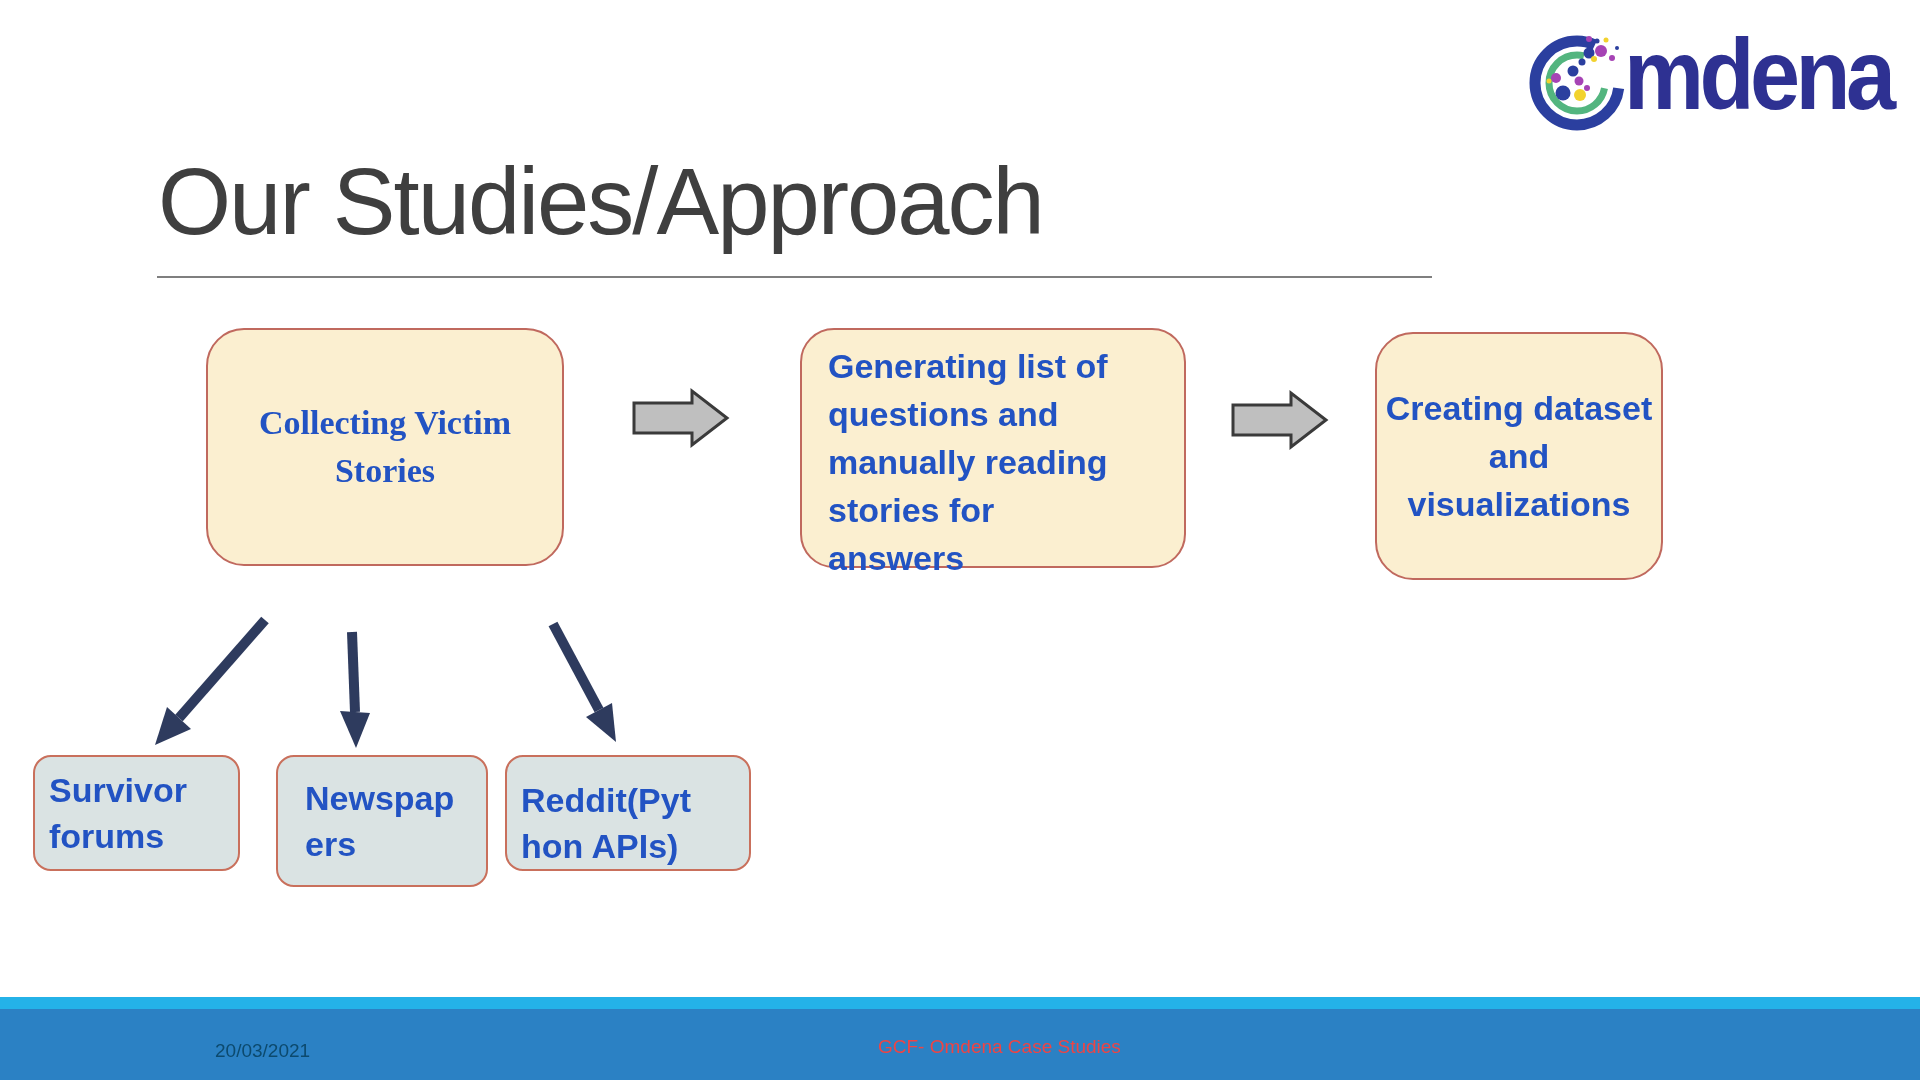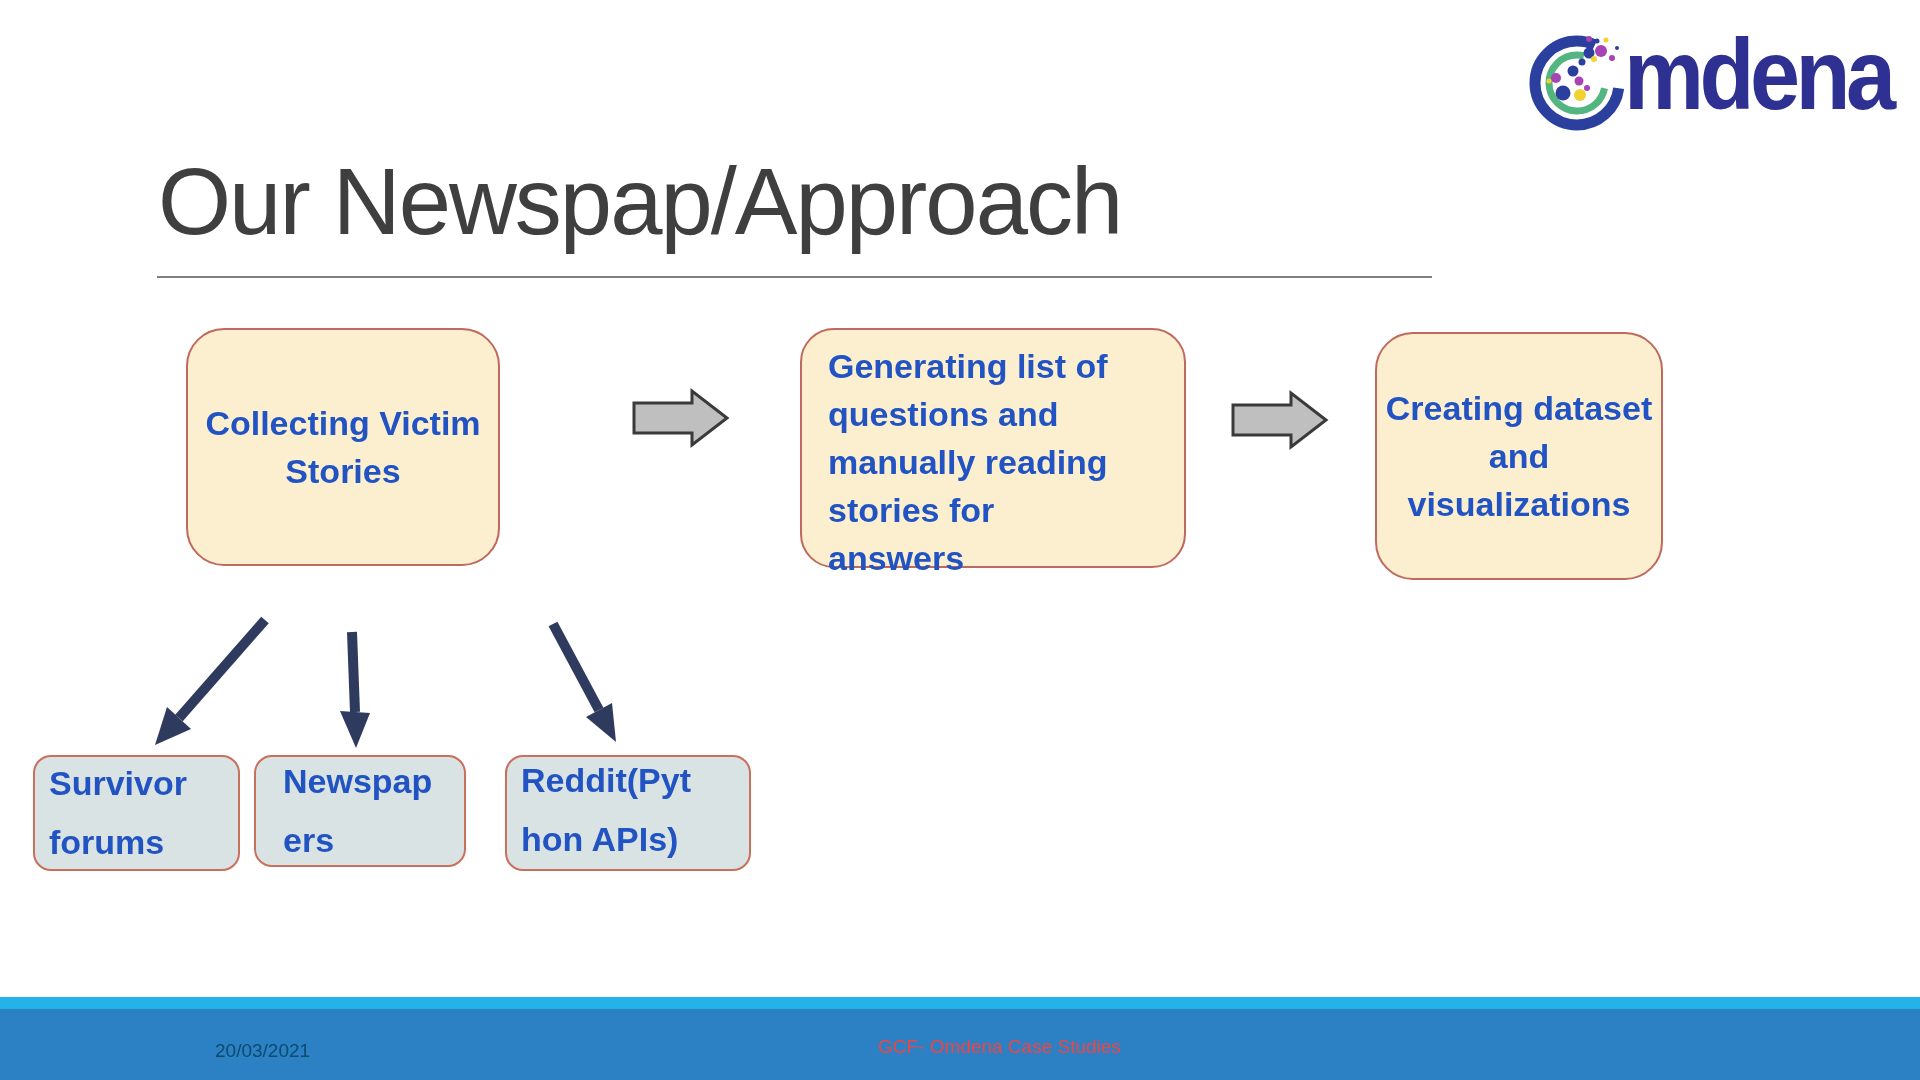--- a/index.html
+++ b/index.html
@@ -32,38 +32,38 @@
   .pbox{
     position:absolute;box-sizing:border-box;
     background:var(--box-fill-cream,#FBEFD0);
     border:2px solid var(--box-border-red,#C0695E);
     color:var(--accent-text-blue,#2253C3);
     font-weight:bold;font-size:34px;line-height:48px;
   }
   .pbox span{white-space:pre-line;}
   .pbox.centered{display:flex;align-items:center;justify-content:center;text-align:center;border-radius:38px;}
   .pbox.topleft{border-radius:34px;padding:12px 21px 0 26px;text-align:left;}
-  .pbox1{left:186px;top:328px;width:314px;height:238px;}
+  .pbox1{left:206px;top:328px;width:358px;height:238px;font-family:Liberation Serif, serif;}
   .pbox2{left:800px;top:328px;width:386px;height:240px;}
   .pbox3{left:1375px;top:332px;width:288px;height:248px;}
 
   
   .sbox{
     position:absolute;box-sizing:border-box;
     background:var(--source-box-fill,#DAE3E3);
     border:2px solid var(--source-box-border,#C9705C);
     border-radius:18px;
     color:var(--accent-text-blue,#2253C3);
-    font-weight:bold;font-size:34px;line-height:59px;
+    font-weight:bold;font-size:34px;line-height:46px;
     display:flex;flex-direction:column;justify-content:center;
     padding-left:14px;text-align:left;
   }
   .sbox span{white-space:pre-line;}
   .sbox1{left:33px;top:755px;width:207px;height:116px;}
-  .sbox2{left:254px;top:755px;width:212px;height:112px;padding-left:27px;}
+  .sbox2{left:276px;top:755px;width:212px;height:132px;padding-left:27px;}
   .sbox3{left:505px;top:755px;width:246px;height:116px;justify-content:flex-end;}
 
   
   .arrows{position:absolute;left:0;top:0;width:1920px;height:1080px;pointer-events:none;}
   .gray-arrow{fill:var(--gray-arrow-fill,#BFBFBF);stroke:var(--gray-arrow-stroke,#3A3A3A);stroke-width:3;stroke-linejoin:miter;}
   .navy-line{stroke:var(--navy-arrow,#2E3B5E);stroke-width:10;fill:none;}
   .navy-head{fill:var(--navy-arrow,#2E3B5E);}
 
   
   .footer-stripe{position:absolute;left:0;top:997px;width:1920px;height:12px;background:var(--footer-stripe,#24B2E8);}
@@ -93,21 +93,21 @@
       <circle class="dot-yellow" cx="67" cy="28" r="3"></circle>
       <circle class="dot-navy" cx="70" cy="10" r="2.5"></circle>
       <circle class="dot-purple" cx="62" cy="8" r="3"></circle>
       <circle class="dot-yellow" cx="79" cy="9" r="2.5"></circle>
       <circle class="dot-purple" cx="85" cy="27" r="3"></circle>
       <circle class="dot-navy" cx="90" cy="17" r="2"></circle>
     </svg>
     <div class="logo-word">mdena</div>
   </div>
 
-  <div class="title">Our Newspap/Approach</div>
+  <div class="title">Our Studies/Approach</div>
   <div class="title-underline"></div>
 
   <div class="pbox centered pbox1">
     <span>Collecting Victim
 Stories</span>
   </div>
   <div class="pbox topleft pbox2">
     <span>Generating list of
 questions and
 manually reading

